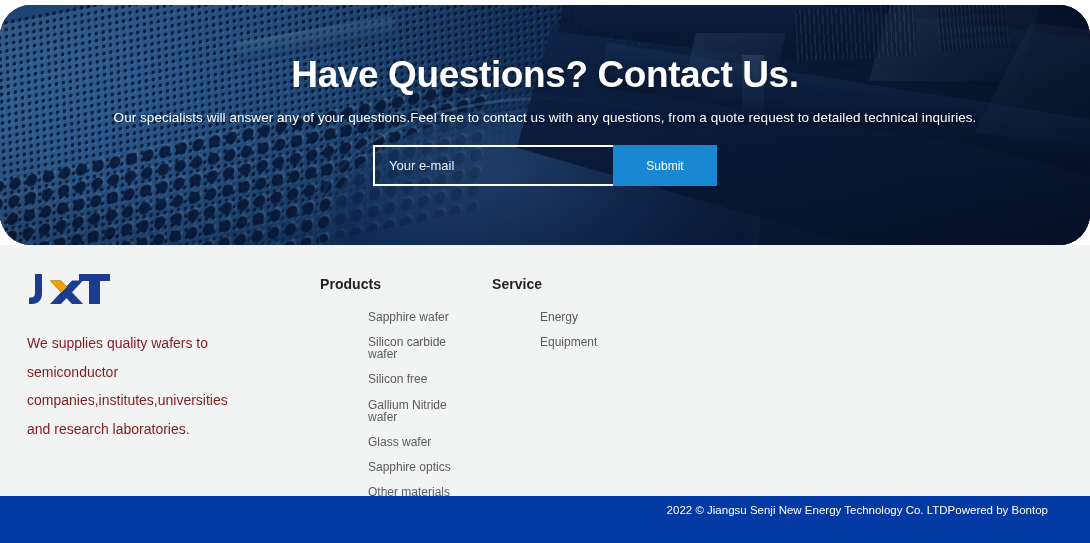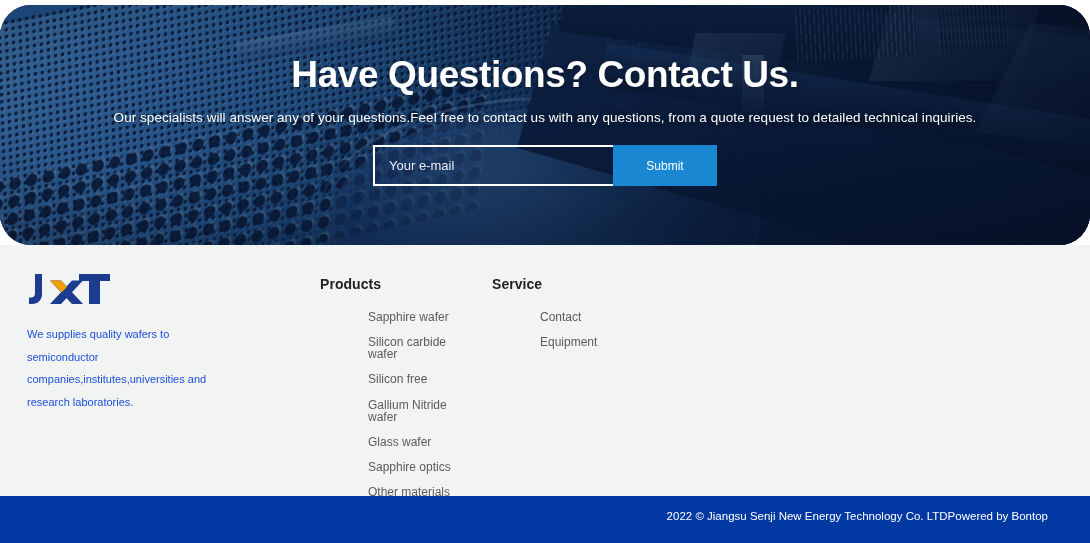--- a/index.html
+++ b/index.html
@@ -332,23 +332,23 @@
     width: 230px;
   }
 
   .logo {
     width: 86px;
     height: 36px;
     display: block;
   }
 
   .brand-desc {
-    margin-top: 16px;
-    font-size: 11px;
-    color: #1d4ed8;
+    margin-top: 22px;
+    font-size: 14px;
+    color: #7f1d1d;
     line-height: 2.05;
     width: 200px;
   }
 
   .fcol {
     position: absolute;
     top: 31px;
   }
   .fcol-products { left: 320px; width: 150px; }
   .fcol-service  { left: 492px; width: 150px; }
@@ -398,21 +398,21 @@
     top: 496px;
     left: 0;
     width: 1090px;
     height: 47px;
     background: #0339a3;
   }
 
   .copytext {
     position: absolute;
     right: 42px;
-    top: 14px;
+    top: 8px;
     font-size: 11.5px;
     color: #ffffff;
     white-space: nowrap;
   }
 </style>
 </head>
 <body>
 
 <div class="page">
 
@@ -478,21 +478,21 @@
           <li>Gallium Nitride wafer</li>
           <li>Glass wafer</li>
           <li>Sapphire optics</li>
           <li>Other materials</li>
         </ul>
       </div>
 
       <div class="fcol fcol-service">
         <h4>Service</h4>
         <ul>
-          <li>Contact</li>
+          <li>Energy</li>
           <li>Equipment</li>
         </ul>
       </div>
 
 
 
     </div>
   </footer>
 
   <div class="copybar">

